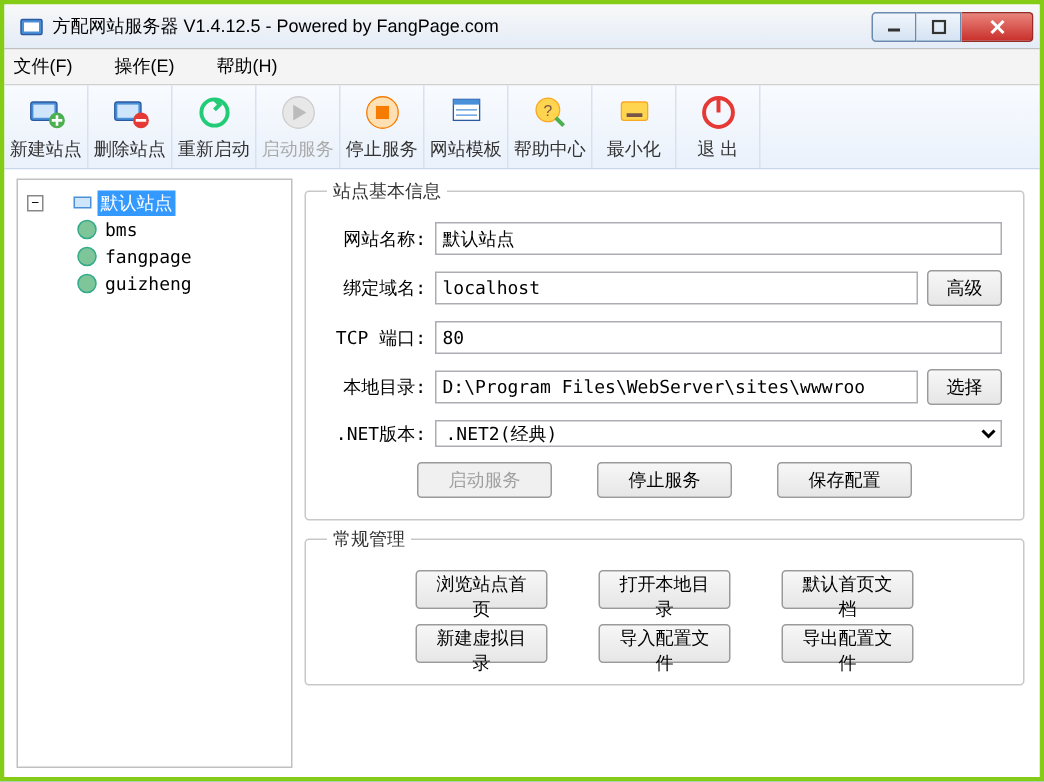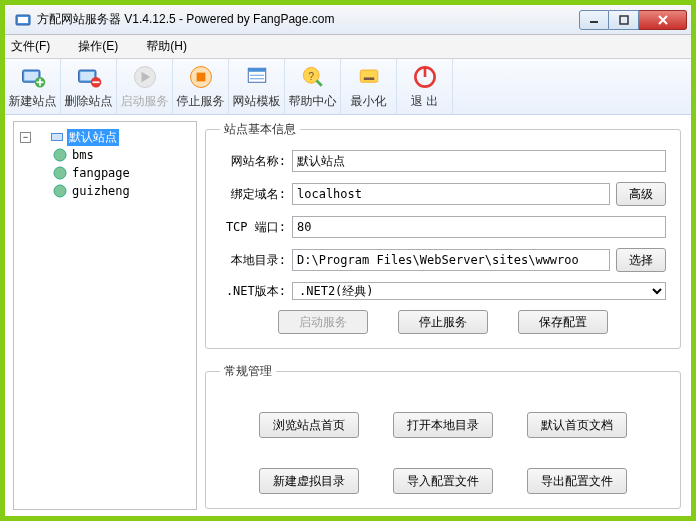--- a/index.html
+++ b/index.html
@@ -1,17 +1,17 @@
 <!DOCTYPE html>
 <html><head>
 <meta charset="utf-8">
 <style>
 * { box-sizing: border-box; margin: 0; padding: 0; font-family: "Microsoft YaHei", "SimSun", Arial, sans-serif; font-size: 12px; }
 body { background: #5a8ac6; width: 696px; height: 521px; overflow: hidden; }
-.window { width: 696px; height: 521px; background: #fff; border: 5px solid #84cc16; display: flex; flex-direction: column; }
+.window { width: 696px; height: 521px; background: #fff; border: 3px solid #84cc16; display: flex; flex-direction: column; }
 .titlebar { height: 30px; background: linear-gradient(to bottom, #f8f8f8, #e4ecf7); display: flex; align-items: center; padding: 0 4px; border-bottom: 1px solid #c0c0c0; }
 .titlebar .app-icon { width: 16px; height: 16px; margin: 0 6px; }
 .titlebar .title { flex: 1; color: #000; }
 .win-controls { display: flex; gap: 0; }
 .win-btn { width: 30px; height: 20px; border: 1px solid #6a8ab0; background: linear-gradient(#f0f5fb,#d5e3f3); display: flex; align-items: center; justify-content: center; cursor: pointer; }
 .win-btn.min { border-radius: 3px 0 0 3px; }
 .win-btn.max { border-left: none; }
 .win-btn.close { width: 48px; background: linear-gradient(#e9847b,#c9302c); border-left: none; border-color:#9a2b24; border-radius: 0 3px 3px 0; color:#fff; }
 .menubar { height: 24px; background: #f4f4f4; border-bottom: 1px solid #d0d0d0; display: flex; align-items: center; padding: 0 6px; gap: 28px; }
 .menubar span { cursor: default; }
@@ -23,35 +23,35 @@
 .body { flex: 1; display: flex; background: #fff; }
 .tree { width: 184px; border: 1px solid #c0c0c0; margin: 6px 4px 6px 8px; background: #fff; padding: 6px 4px; }
 .tree-node { display: flex; align-items: center; gap: 2px; height: 18px; }
 .tree-node.root { margin-left: 2px; }
 .tree-node.child { margin-left: 34px; }
 .tree-node .exp { width: 11px; height: 11px; border: 1px solid #888; display: inline-flex; align-items: center; justify-content: center; font-size: 9px; line-height: 1; cursor: pointer; }
 .tree-node .spacer { width: 14px; display: inline-block; }
 .tree-node .nicon { width: 16px; height: 16px; display: inline-flex; align-items: center; justify-content: center; }
 .tree-node .sel { background: #3399ff; color: #fff; padding: 0 4px; }
 .tree-node .nlabel { padding: 0 2px; font-family: "SimSun", monospace; }
-.main { flex: 1; padding: 6px 10px 6px 4px; display: flex; flex-direction: column; gap: 14px; }
+.main { flex: 1; padding: 6px 10px 6px 4px; display: flex; flex-direction: column; gap: 4px; }
 fieldset { border: 1px solid #c8c8c8; border-radius: 3px; padding: 12px 14px 14px 14px; }
 legend { padding: 0 4px; color: #333; }
 .row { display: flex; align-items: center; gap: 6px; margin-bottom: 10px; }
 .row:last-child { margin-bottom: 0; }
 .row .lbl { width: 66px; text-align: right; font-family: "SimSun", monospace; }
 .row input[type=text] { flex: 1; height: 22px; border: 1px solid #abadb3; padding: 0 4px; font-family: "SimSun", monospace; }
 .row select { flex: 1; height: 18px; border: 1px solid #abadb3; background: #fff; font-family: "SimSun", monospace; padding: 0 2px; }
 .btn { height: 24px; padding: 0 12px; background: linear-gradient(#f7f7f7,#e6e6e6); border: 1px solid #9a9a9a; border-radius: 3px; cursor: pointer; font-family: "SimSun", monospace; }
 .btn.small { width: 50px; padding: 0; }
 .btn.disabled { color: #a0a0a0; background: #f0f0f0; cursor: default; }
 .btn-row { display: flex; gap: 30px; justify-content: center; margin-top: 4px; }
 .btn-row2 { display: flex; gap: 34px; justify-content: center; margin-bottom: 10px; }
 .btn-row2:last-child { margin-bottom: 0; }
-.btn.wide { width: 100px; height: 26px; margin-top: 20px; }
+.btn.wide { width: 88px; height: 26px; }
 </style>
 </head>
 <body>
 
 <div class="window">
   <div class="titlebar">
     <span class="app-icon">
       <svg viewBox="0 0 16 16">
           <rect x="1" y="3" width="14" height="10" rx="1" fill="#4a90d9" stroke="#2c5aa0"></rect>
           <rect x="3" y="5" width="10" height="6" fill="#fff"></rect>
@@ -97,20 +97,27 @@
     </div>
     <div class="tool">
       <svg viewBox="0 0 32 32">
           <rect x="4" y="8" width="20" height="14" rx="2" fill="#4a90d9" stroke="#2c5aa0"></rect>
           <rect x="6" y="10" width="16" height="10" fill="#cfe5fb"></rect>
           <circle cx="24" cy="22" r="6" fill="#e53935"></circle>
           <line x1="20" y1="22" x2="28" y2="22" stroke="#fff" stroke-width="2"></line>
         </svg>
       <span class="lbl">删除站点</span>
     </div>
+    <div class="tool">
+      <svg viewBox="0 0 32 32">
+          <circle cx="16" cy="16" r="10" fill="none" stroke="#2c7" stroke-width="3"></circle>
+          <path d="M16 6 l4 4 l-4 4" fill="none" stroke="#2c7" stroke-width="3"></path>
+        </svg>
+      <span class="lbl">重新启动</span>
+    </div>
     <div class="tool disabled">
       <svg viewBox="0 0 32 32">
           <circle cx="16" cy="16" r="12" fill="#e8e8e8" stroke="#ccc"></circle>
           <polygon points="12,10 22,16 12,22" fill="#bbb"></polygon>
         </svg>
       <span class="lbl">启动服务</span>
     </div>
     <div class="tool">
       <svg viewBox="0 0 32 32">
           <circle cx="16" cy="16" r="12" fill="#ffe0b2" stroke="#f57c00"></circle>

